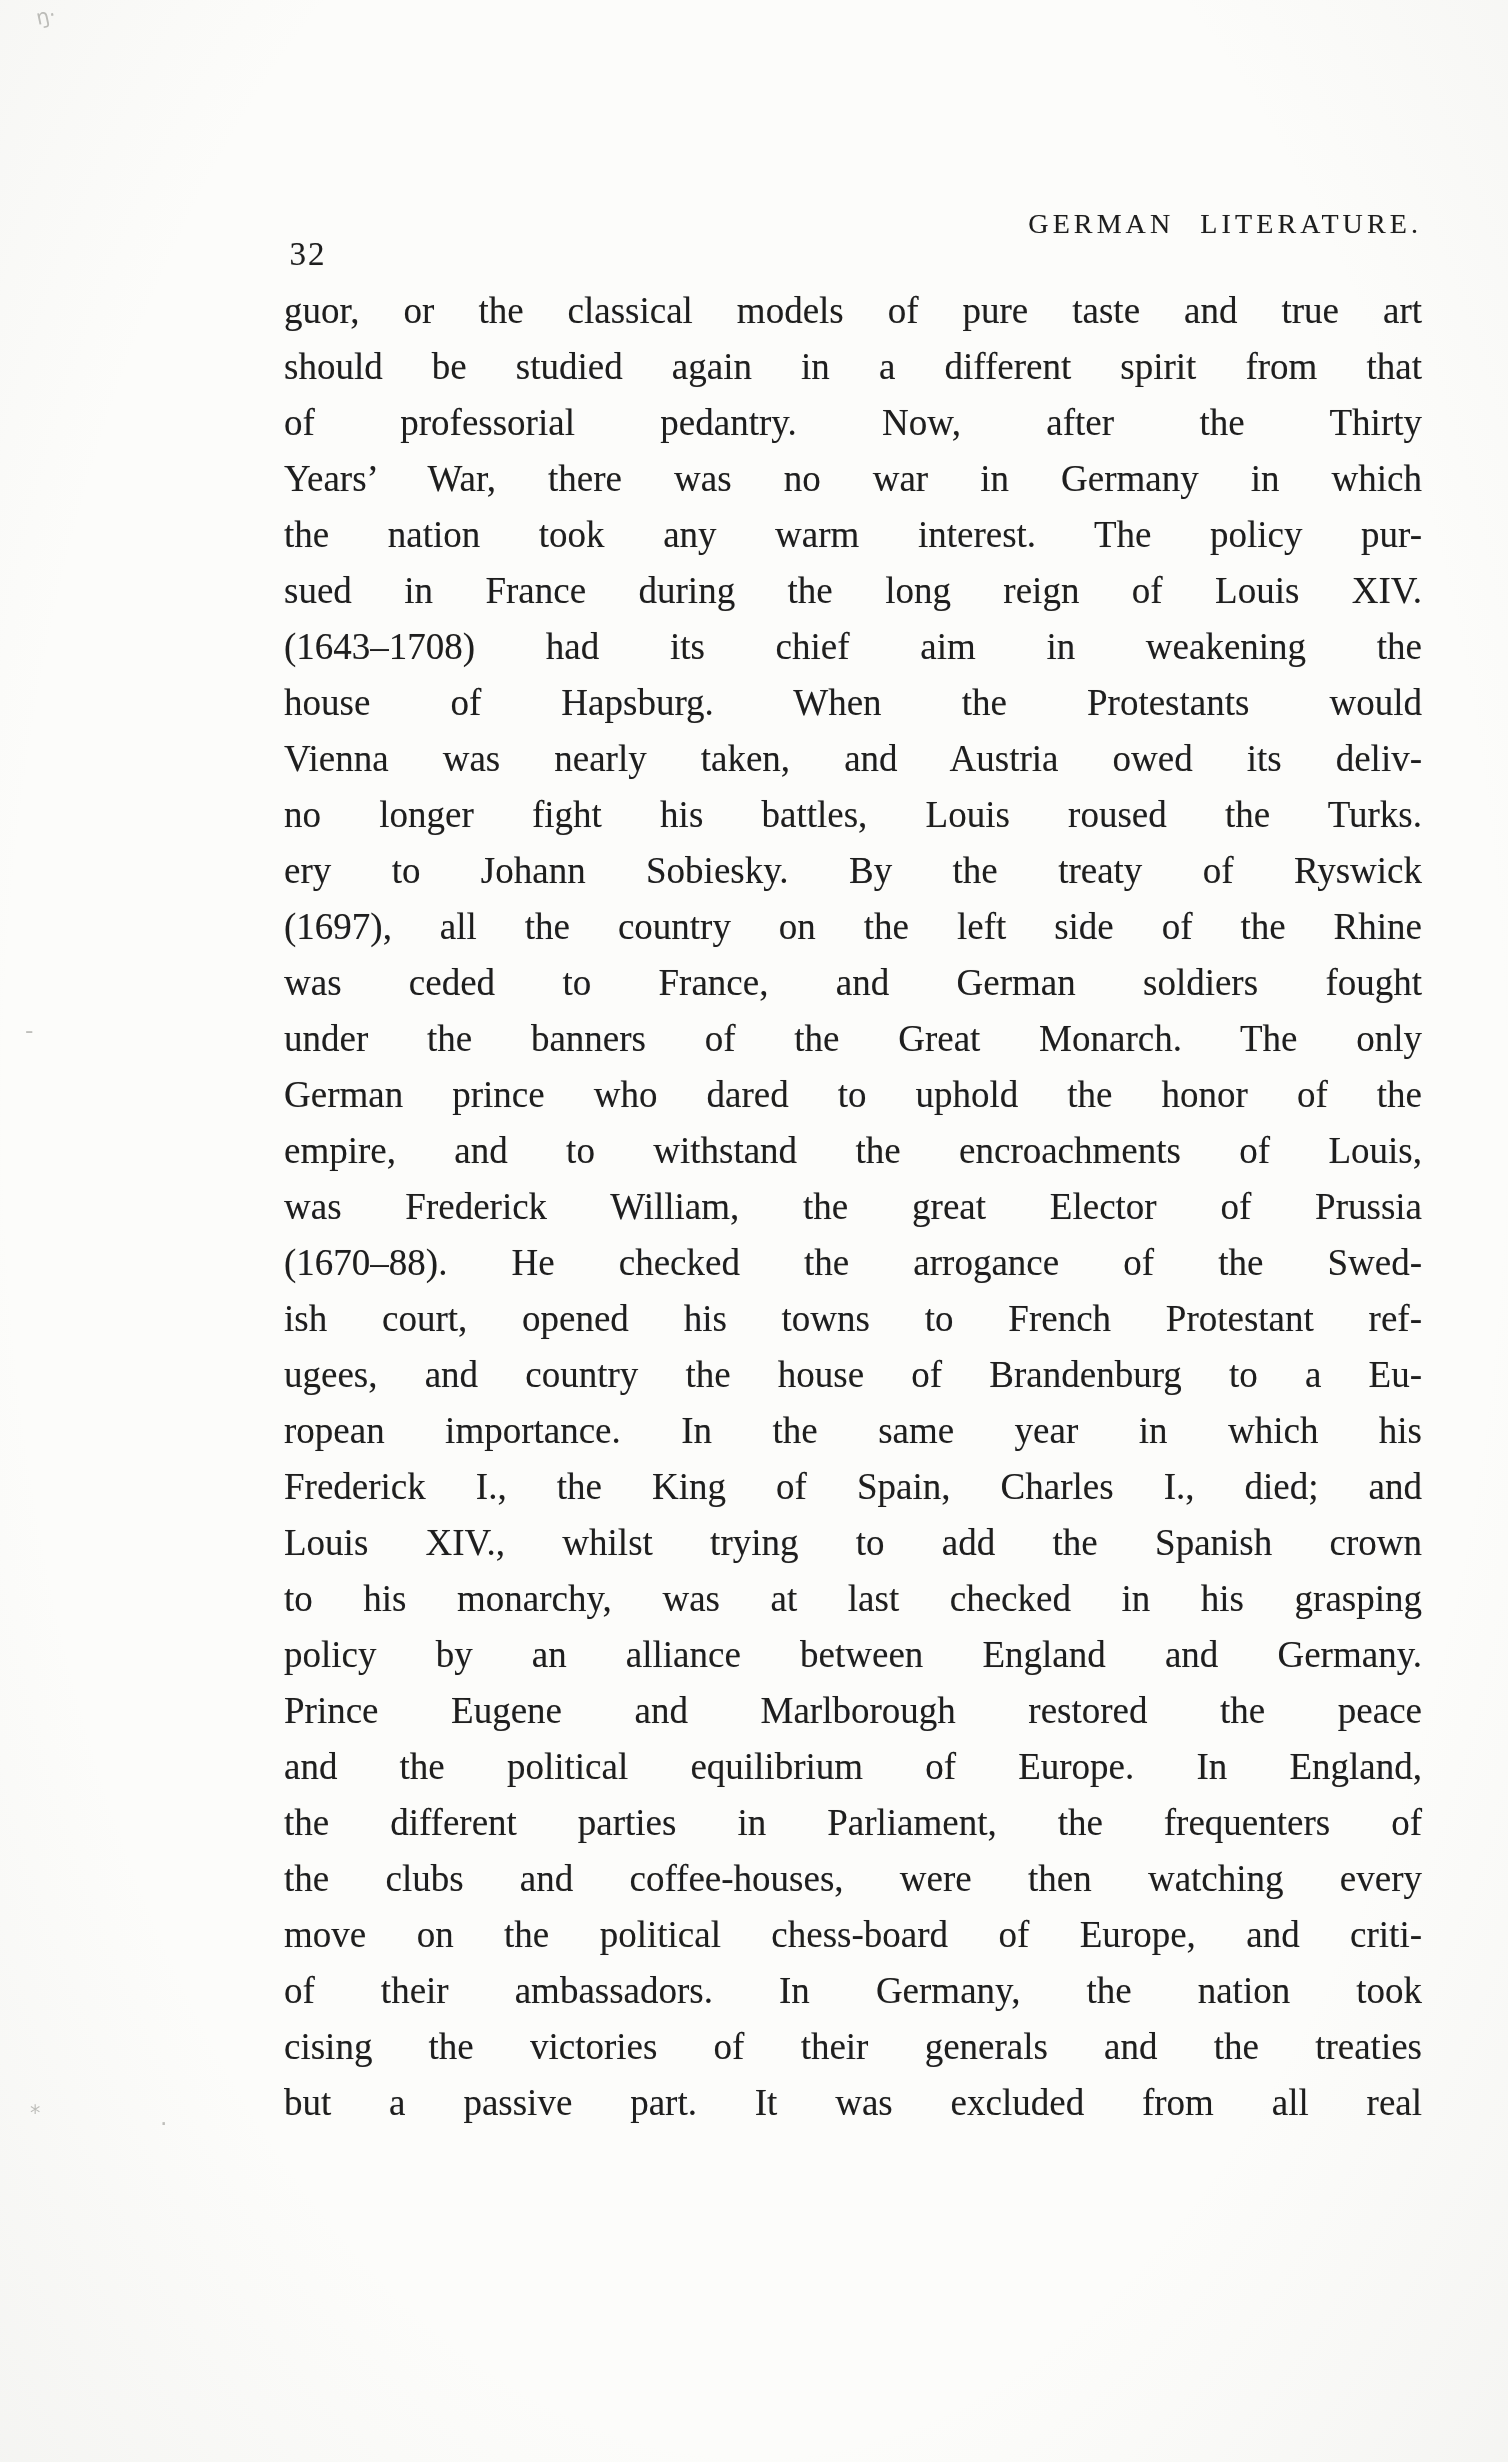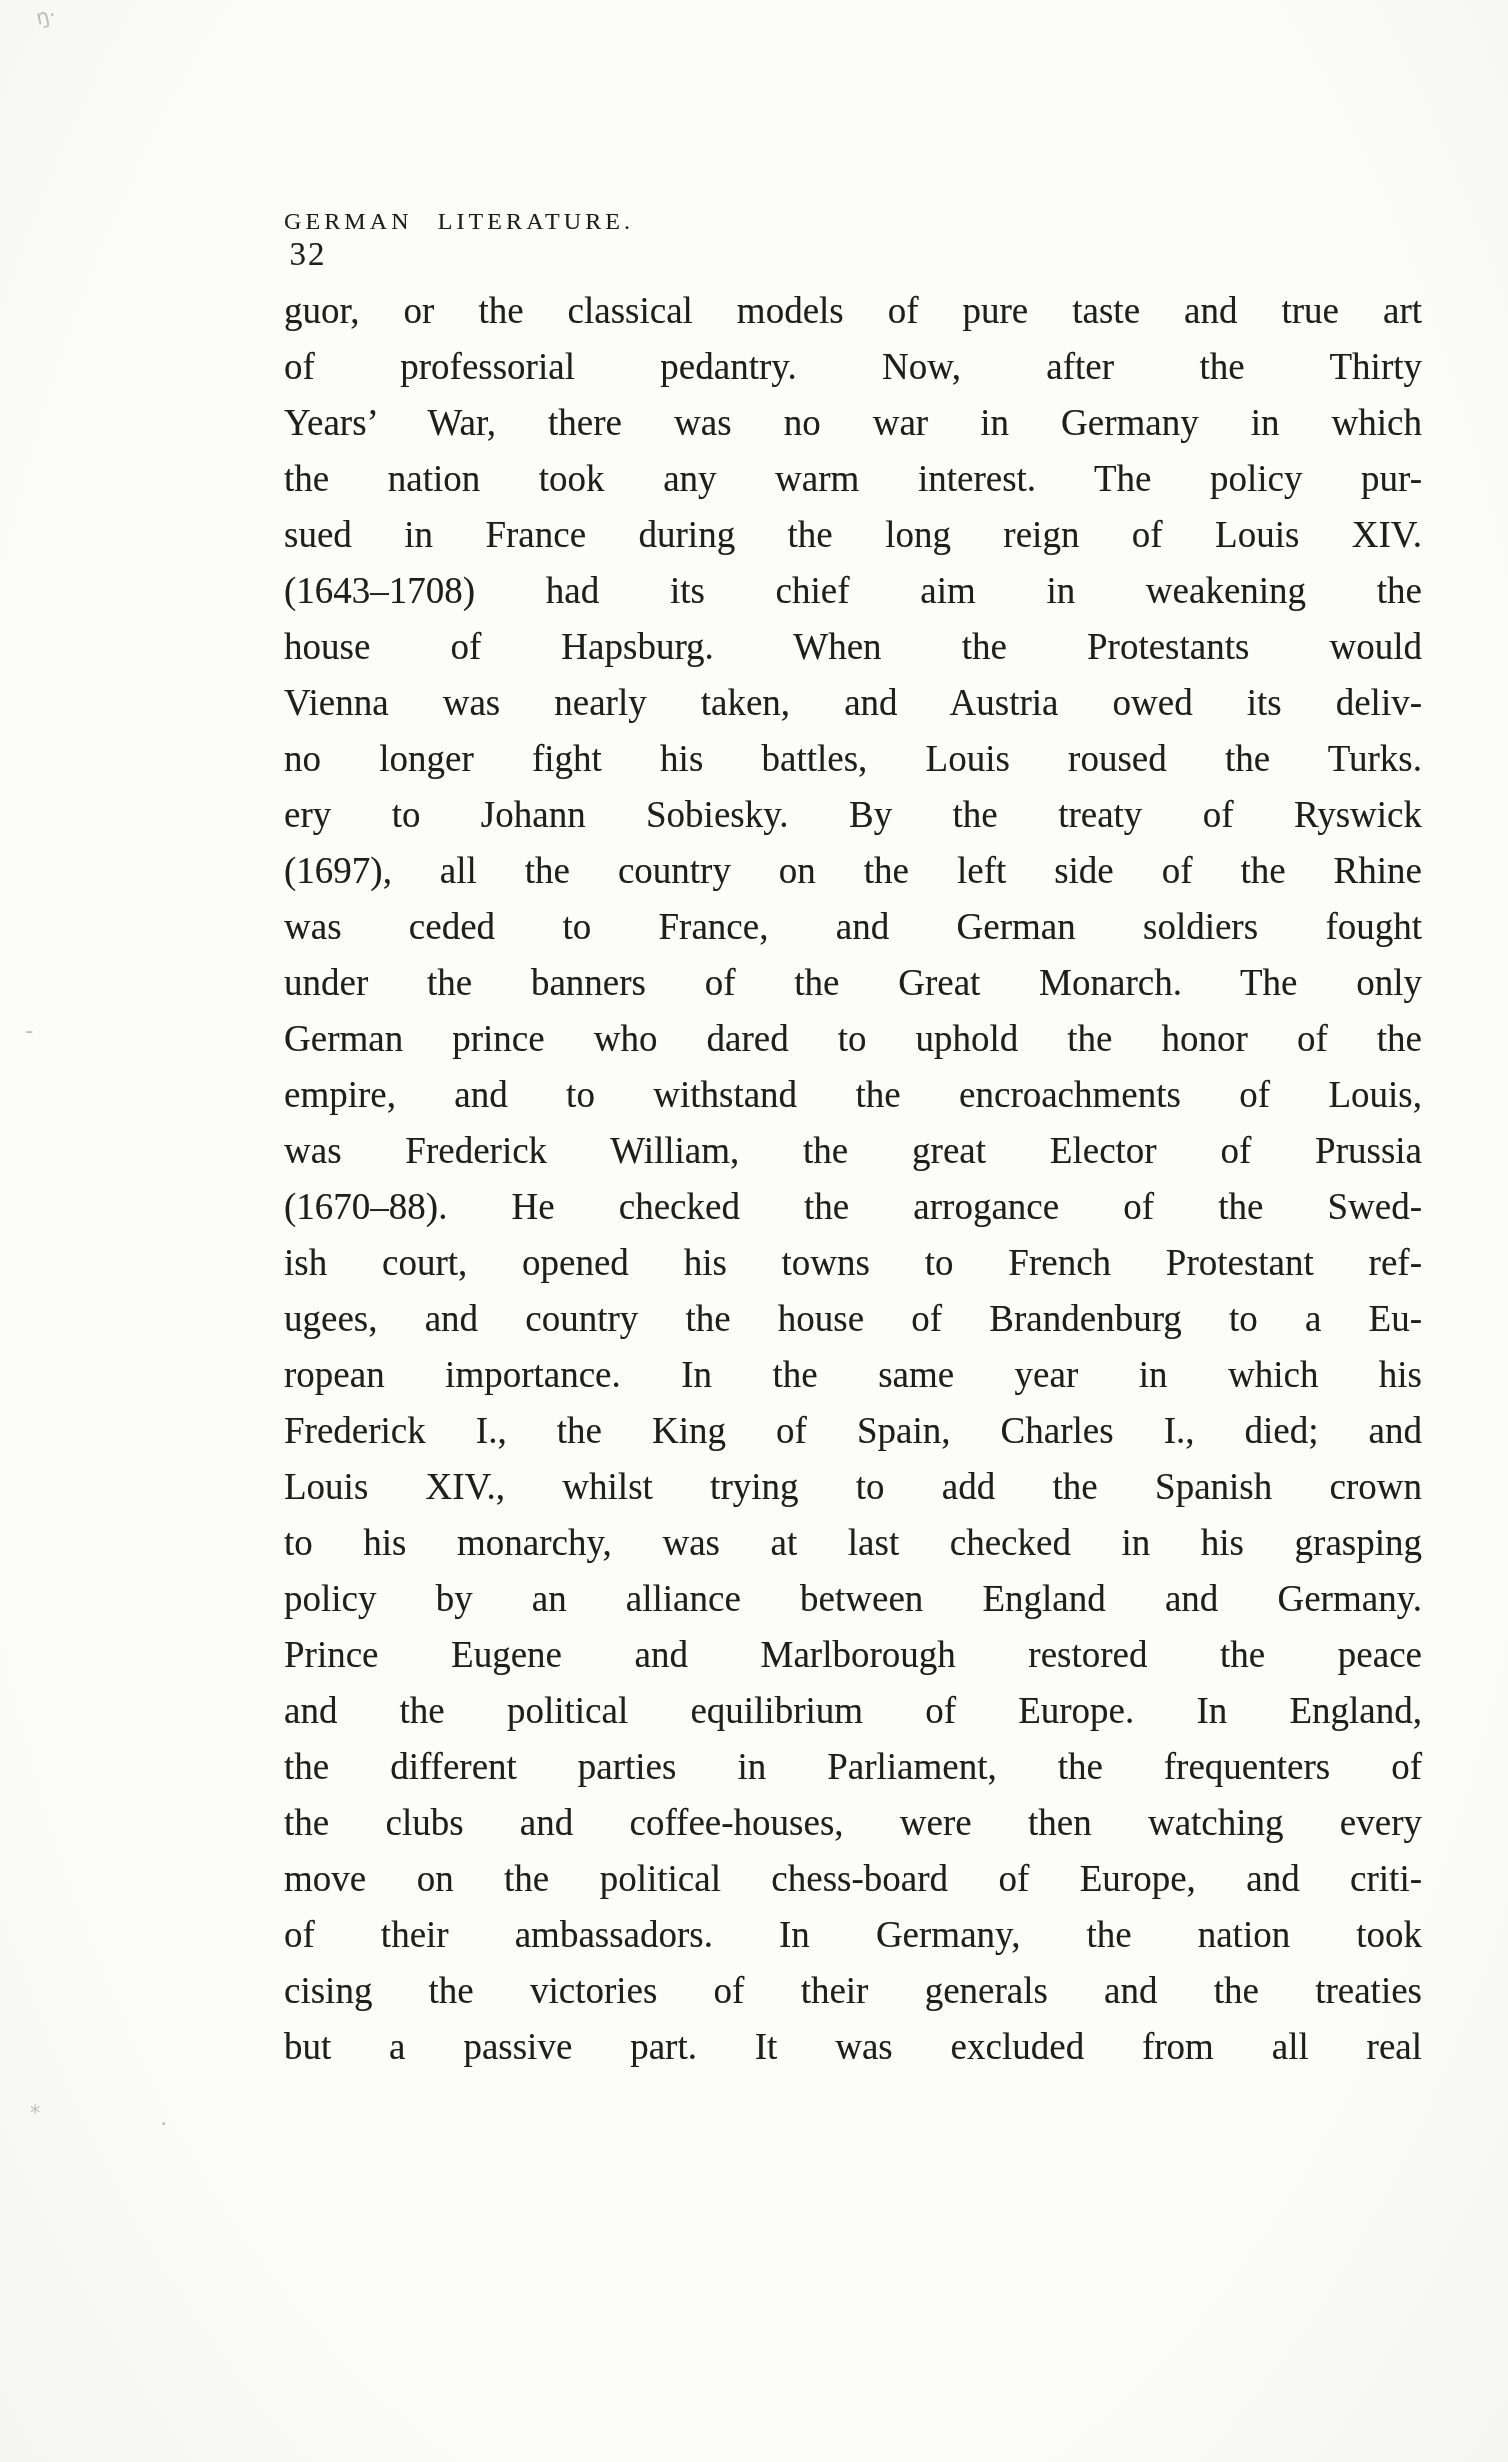--- a/index.html
+++ b/index.html
@@ -40,22 +40,22 @@
     font-size: 33px;
     letter-spacing: 2.1px;
     text-shadow: 0 0 0.7px rgba(0,0,0,0.30);
     margin-top: 32px;
   }
   .running-title {
     position: absolute;
     left: 0;
     right: 0;
     top: 8.3px;
-    text-align: left;
-    font-size: 24px;
+    text-align: right;
+    font-size: 28px;
     letter-spacing: 4.1px;
     word-spacing: 15px;
     text-shadow: 0 0 0.7px rgba(0,0,0,0.30);
   }
   .body-text {
     font-size: 37px;
     line-height: 56px;
   }
   .line {
     text-align: justify;
@@ -102,20 +102,21 @@
   <span class="artifact artifact-bottom-star">⁎</span>
   <span class="artifact artifact-bottom-dot">·</span>
 
   <div class="text-block">
     <div class="header">
       <span class="pagenum">32</span>
       <span class="running-title">GERMAN LITERATURE.</span>
     </div>
     <div class="body-text">
         <div class="line">guor, or the classical models of pure taste and true art</div>
+        <div class="line">should be studied again in a different spirit from that</div>
         <div class="line">of professorial pedantry.  Now, after the Thirty</div>
         <div class="line">Years’ War, there was no war in Germany in which</div>
         <div class="line">the nation took any warm interest.  The policy pur-</div>
         <div class="line">sued in France during the long reign of Louis XIV.</div>
         <div class="line">(1643–1708) had its chief aim in weakening the</div>
         <div class="line">house of Hapsburg.  When the Protestants would</div>
         <div class="line">Vienna was nearly taken, and Austria owed its deliv-</div>
         <div class="line">no longer fight his battles, Louis roused the Turks.</div>
         <div class="line">ery to Johann Sobiesky.  By the treaty of Ryswick</div>
         <div class="line">(1697), all the country on the left side of the Rhine</div>

